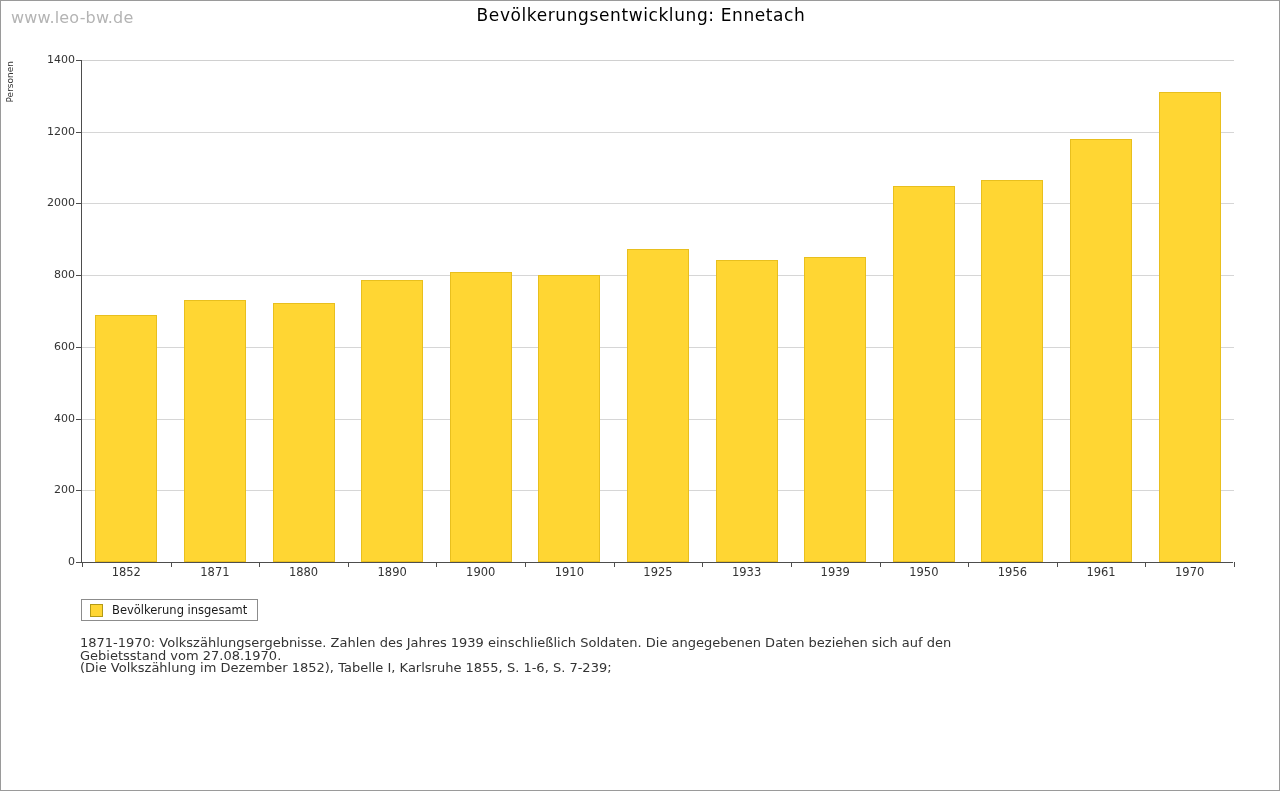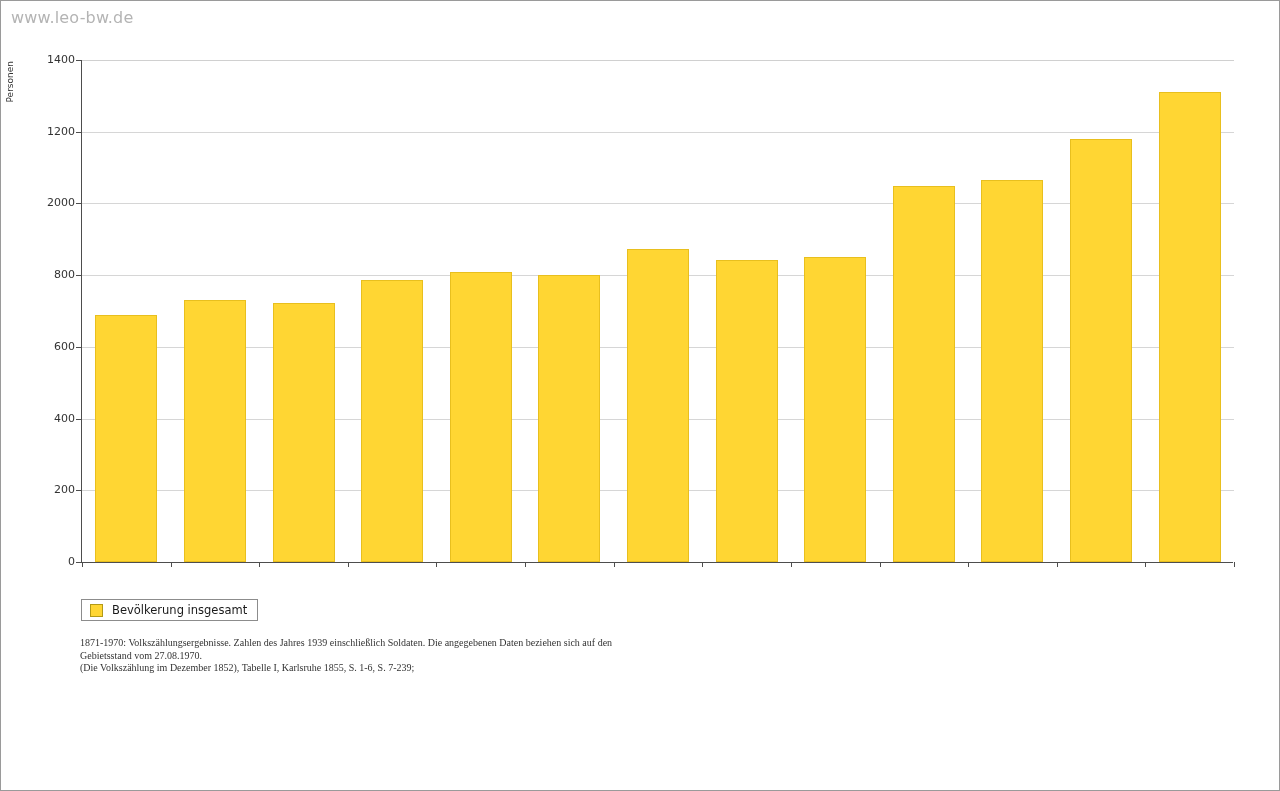--- a/index.html
+++ b/index.html
@@ -156,39 +156,39 @@
   }
   #legend .legend-label {
     font-size: 11.5px;
     color: #1a1a1a;
   }
   #notes {
     position: absolute;
     left: 79px;
     top: 636px;
     width: 1000px;
-    font-size: 10px;
+    font-size: 13px;
     line-height: 12.6px;
     color: #333333;
-    font-family: Liberation Serif, serif;
   }
   #notes p {
     margin: 0;
   }
   #notes .gap {
     height: 12px;
   }
 </style>
 </head>
 <body>
 
 <div id="page">
 
   <div id="watermark">www.leo-bw.de</div>
 
+  <div id="chart-title">Bevölkerungsentwicklung:  Ennetach</div>
 
   <div id="ylabel">Personen</div>
 
   <div id="ytick-wrap">
       <div class="ytick-label" style="top: 502px;">0</div>
       <div class="ytick-label" style="top: 430.286px;">200</div>
       <div class="ytick-label" style="top: 358.571px;">400</div>
       <div class="ytick-label" style="top: 286.857px;">600</div>
       <div class="ytick-label" style="top: 215.143px;">800</div>
       <div class="ytick-label" style="top: 143.429px;">2000</div>
@@ -217,20 +217,35 @@
       <div class="bar" title="1910: 800" style="left: 456.369px; width: 62.0308px; height: 286.857px; background: rgb(255, 214, 51);"></div>
       <div class="bar" title="1925: 872" style="left: 544.985px; width: 62.0308px; height: 312.674px; background: rgb(255, 214, 51);"></div>
       <div class="bar" title="1933: 842" style="left: 633.6px; width: 62.0308px; height: 301.917px; background: rgb(255, 214, 51);"></div>
       <div class="bar" title="1939: 850" style="left: 722.215px; width: 62.0308px; height: 304.786px; background: rgb(255, 214, 51);"></div>
       <div class="bar" title="1950: 1048" style="left: 810.831px; width: 62.0308px; height: 375.783px; background: rgb(255, 214, 51);"></div>
       <div class="bar" title="1956: 1064" style="left: 899.446px; width: 62.0308px; height: 381.52px; background: rgb(255, 214, 51);"></div>
       <div class="bar" title="1961: 1179" style="left: 988.062px; width: 62.0308px; height: 422.756px; background: rgb(255, 214, 51);"></div>
       <div class="bar" title="1970: 1312" style="left: 1076.68px; width: 62.0308px; height: 470.446px; background: rgb(255, 214, 51);"></div>
     </div>
 
+  <div id="xlabels">
+      <div class="xtick-label" style="left: 0px; width: 88.6154px;">1852</div>
+      <div class="xtick-label" style="left: 88.6154px; width: 88.6154px;">1871</div>
+      <div class="xtick-label" style="left: 177.231px; width: 88.6154px;">1880</div>
+      <div class="xtick-label" style="left: 265.846px; width: 88.6154px;">1890</div>
+      <div class="xtick-label" style="left: 354.462px; width: 88.6154px;">1900</div>
+      <div class="xtick-label" style="left: 443.077px; width: 88.6154px;">1910</div>
+      <div class="xtick-label" style="left: 531.692px; width: 88.6154px;">1925</div>
+      <div class="xtick-label" style="left: 620.308px; width: 88.6154px;">1933</div>
+      <div class="xtick-label" style="left: 708.923px; width: 88.6154px;">1939</div>
+      <div class="xtick-label" style="left: 797.538px; width: 88.6154px;">1950</div>
+      <div class="xtick-label" style="left: 886.154px; width: 88.6154px;">1956</div>
+      <div class="xtick-label" style="left: 974.769px; width: 88.6154px;">1961</div>
+      <div class="xtick-label" style="left: 1063.38px; width: 88.6154px;">1970</div>
+    </div>
 
   <div id="legend">
     <span class="swatch"></span>
     <span class="legend-label">Bevölkerung insgesamt</span>
   </div>
 
   <div id="notes">
       <p>1871-1970: Volkszählungsergebnisse. Zahlen des Jahres 1939 einschließlich Soldaten. Die angegebenen Daten beziehen sich auf den</p>
       <p>Gebietsstand vom 27.08.1970.</p>
       <p>(Die Volkszählung im Dezember 1852), Tabelle I, Karlsruhe 1855, S. 1-6, S. 7-239;</p>

